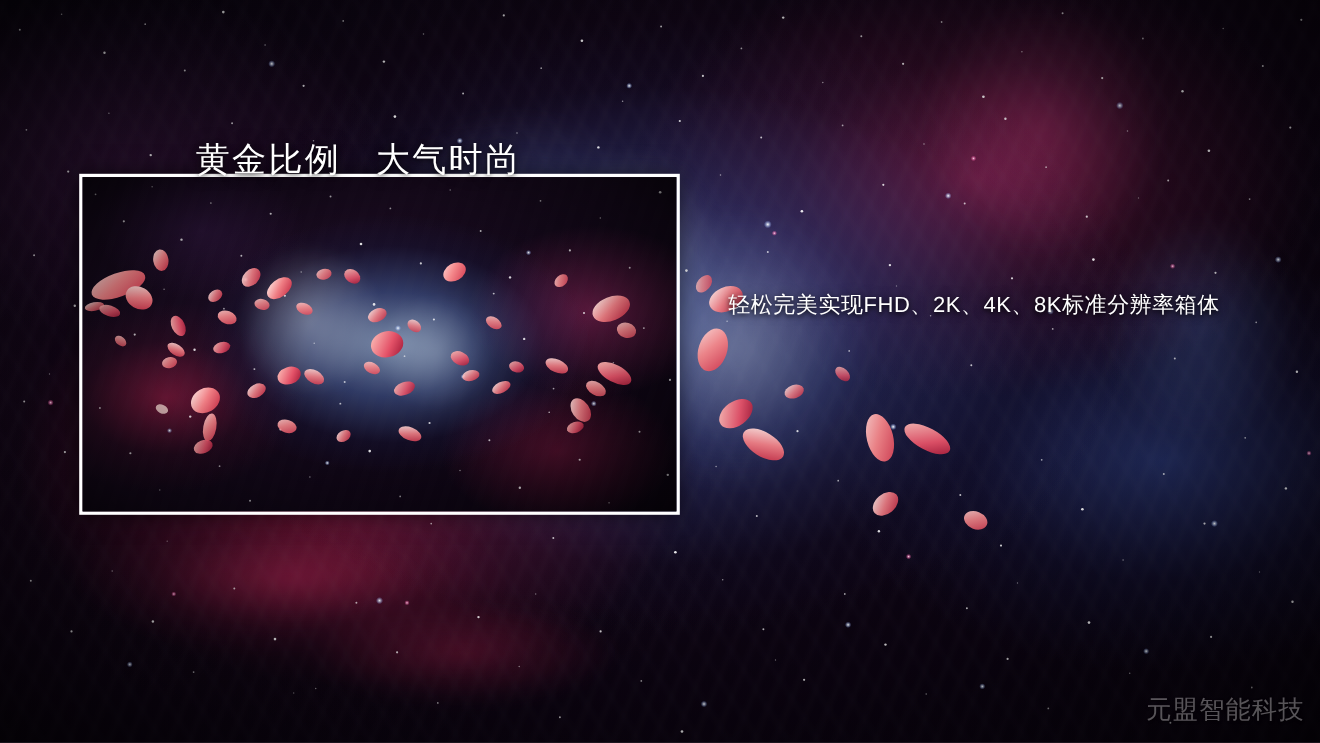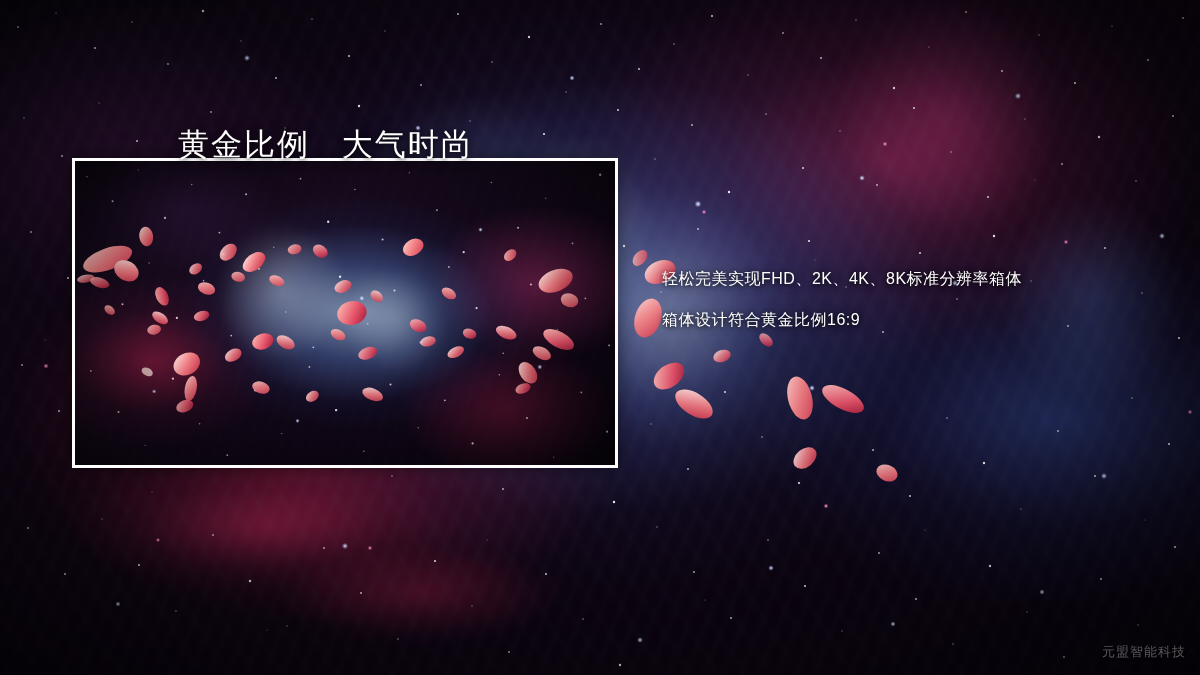--- a/index.html
+++ b/index.html
@@ -113,31 +113,31 @@
     margin-top:24px;
   }
 
   .body-text{
     position:absolute;
     left:662px; top:258px;
     width:500px;
   }
   .body-line{
     color:#ffffff;
-    font-size:16px;
+    font-size:20px;
     line-height:41px;
     letter-spacing:.5px;
     white-space:nowrap;
     text-shadow:0 1px 4px rgba(0,0,0,0.78), 0 0 10px rgba(0,0,0,0.55);
   }
 
   .watermark{
     position:absolute;
     right:14px; bottom:14px;
-    font-size:13px;
+    font-size:23px;
     color:rgba(205,200,205,0.42);
     letter-spacing:1px;
     text-shadow:0 1px 2px rgba(0,0,0,0.6);
   }
 </style>
 </head>
 <body>
 
 <div class="slide">
 
@@ -537,18 +537,17 @@
       </svg>
     </div>
 
     <div class="frame-vignette"></div>
   </div>
 
   <div class="title">黄金比例   大气时尚</div>
 
   <div class="body-text">
     <div class="body-line">轻松完美实现FHD、2K、4K、8K标准分辨率箱体</div>
-    <div class="body-line">箱体设计符合黄金比例16:9</div>
   </div>
 
   <div class="watermark">元盟智能科技</div>
 
 </div>
 
 </body></html>

